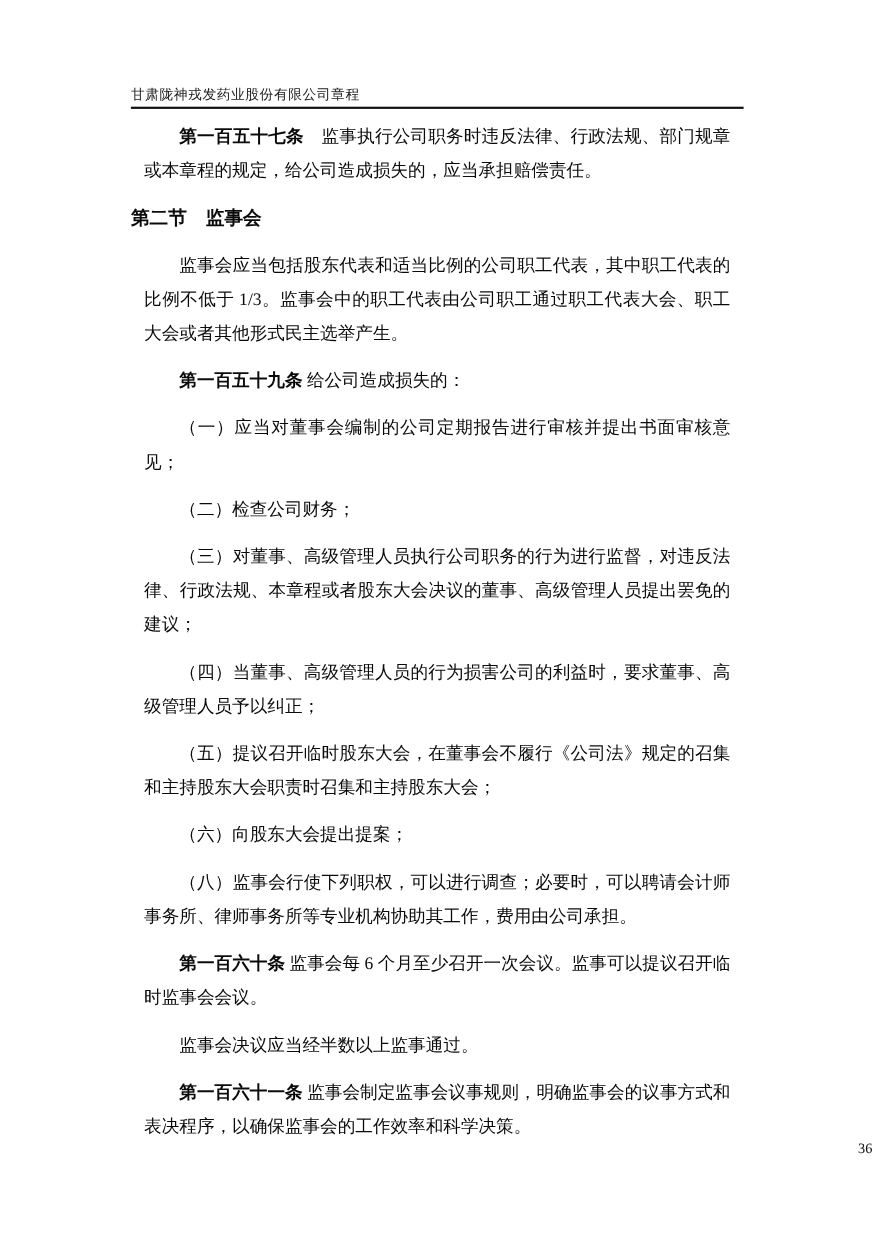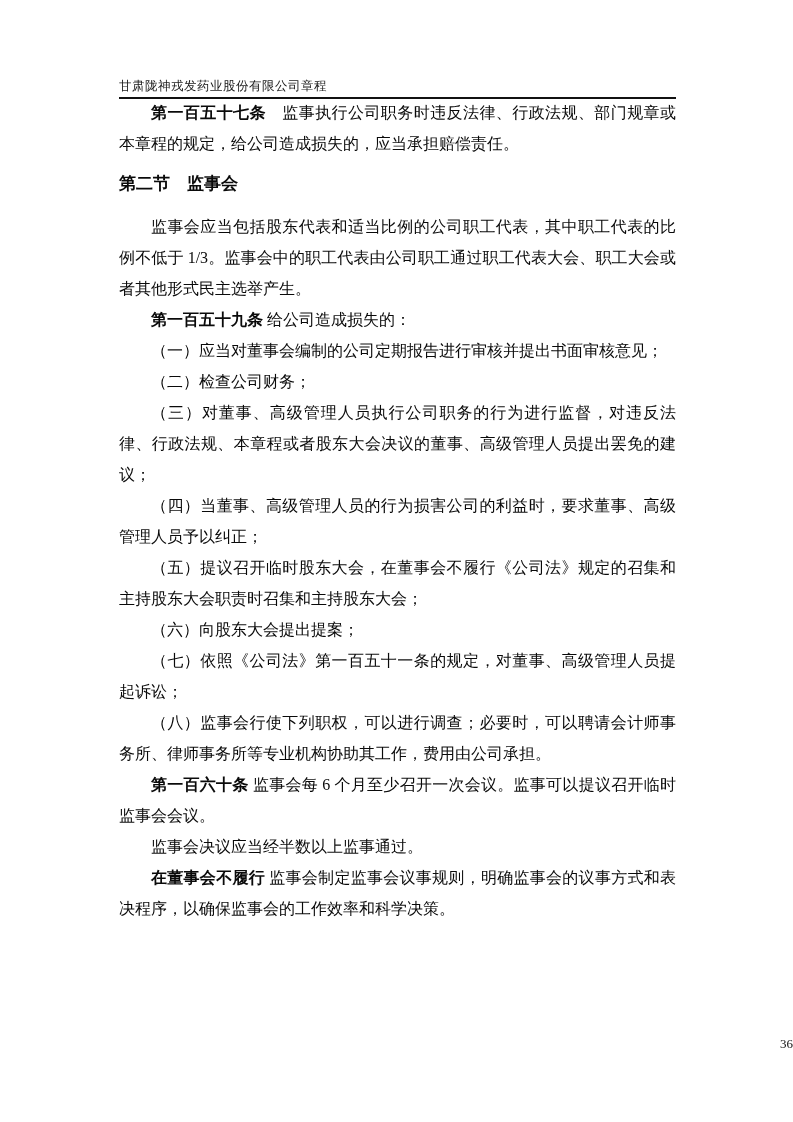--- a/index.html
+++ b/index.html
@@ -31,21 +31,21 @@
     color: #1a1a1a;
     line-height: 16px;
   }
   .doc-body {
     position: absolute;
     top: 97px;
     left: 119px;
     width: 557px;
   }
   .para {
-    margin: 0;
+    margin: 12px;
     font-size: 16px;
     line-height: 31px;
     text-align: justify;
     text-indent: 2em;
     color: #0a0a0a;
   }
   .art-num {
     font-weight: bold;
   }
   .section-heading {
@@ -91,27 +91,26 @@
     <p class="para"><span>（二）检查公司财务；</span></p>
 
     <p class="para"><span>（三）对董事、高级管理人员执行公司职务的行为进行监督，对违反法律、行政法规、本章程或者股东大会决议的董事、高级管理人员提出罢免的建议；</span></p>
 
     <p class="para"><span>（四）当董事、高级管理人员的行为损害公司的利益时，要求董事、高级管理人员予以纠正；</span></p>
 
     <p class="para"><span>（五）提议召开临时股东大会，在董事会不履行《公司法》规定的召集和主持股东大会职责时召集和主持股东大会；</span></p>
 
     <p class="para"><span>（六）向股东大会提出提案；</span></p>
 
-    <p class="para"><span>（七）依照《公司法》第一百五十一条的规定，对董事、高级管理人员提起诉讼；</span></p>
 
     <p class="para"><span>（八）监事会行使下列职权，可以进行调查；必要时，可以聘请会计师事务所、律师事务所等专业机构协助其工作，费用由公司承担。</span></p>
 
     <p class="para"><span class="art-num">第一百六十条</span><span> 监事会每 6 个月至少召开一次会议。监事可以提议召开临时监事会会议。</span></p>
 
     <p class="para"><span>监事会决议应当经半数以上监事通过。</span></p>
 
-    <p class="para"><span class="art-num">在董事会不履行</span><span> 监事会制定监事会议事规则，明确监事会的议事方式和表决程序，以确保监事会的工作效率和科学决策。</span></p>
+    <p class="para"><span class="art-num">第一百六十一条</span><span> 监事会制定监事会议事规则，明确监事会的议事方式和表决程序，以确保监事会的工作效率和科学决策。</span></p>
 
   </div>
 
   <div class="page-footer">36</div>
 
 </div>
 
 </body></html>

